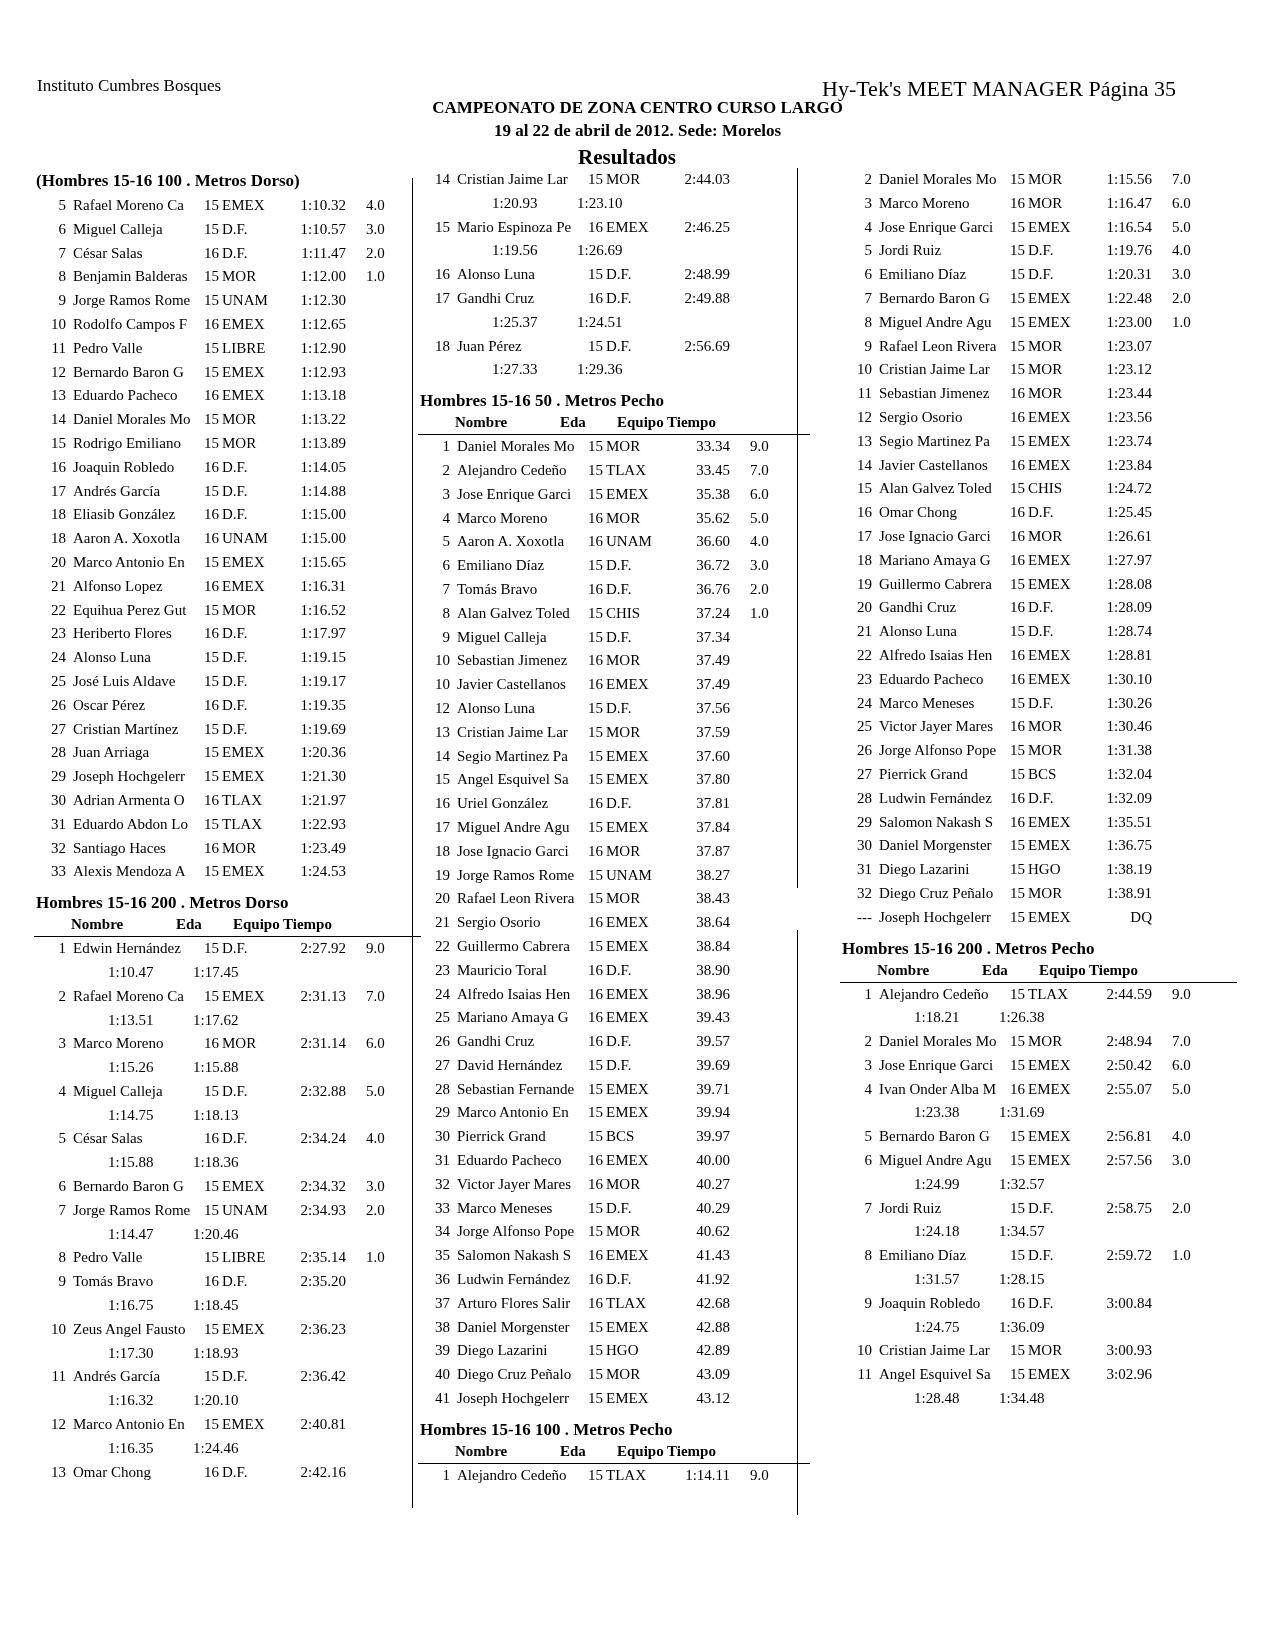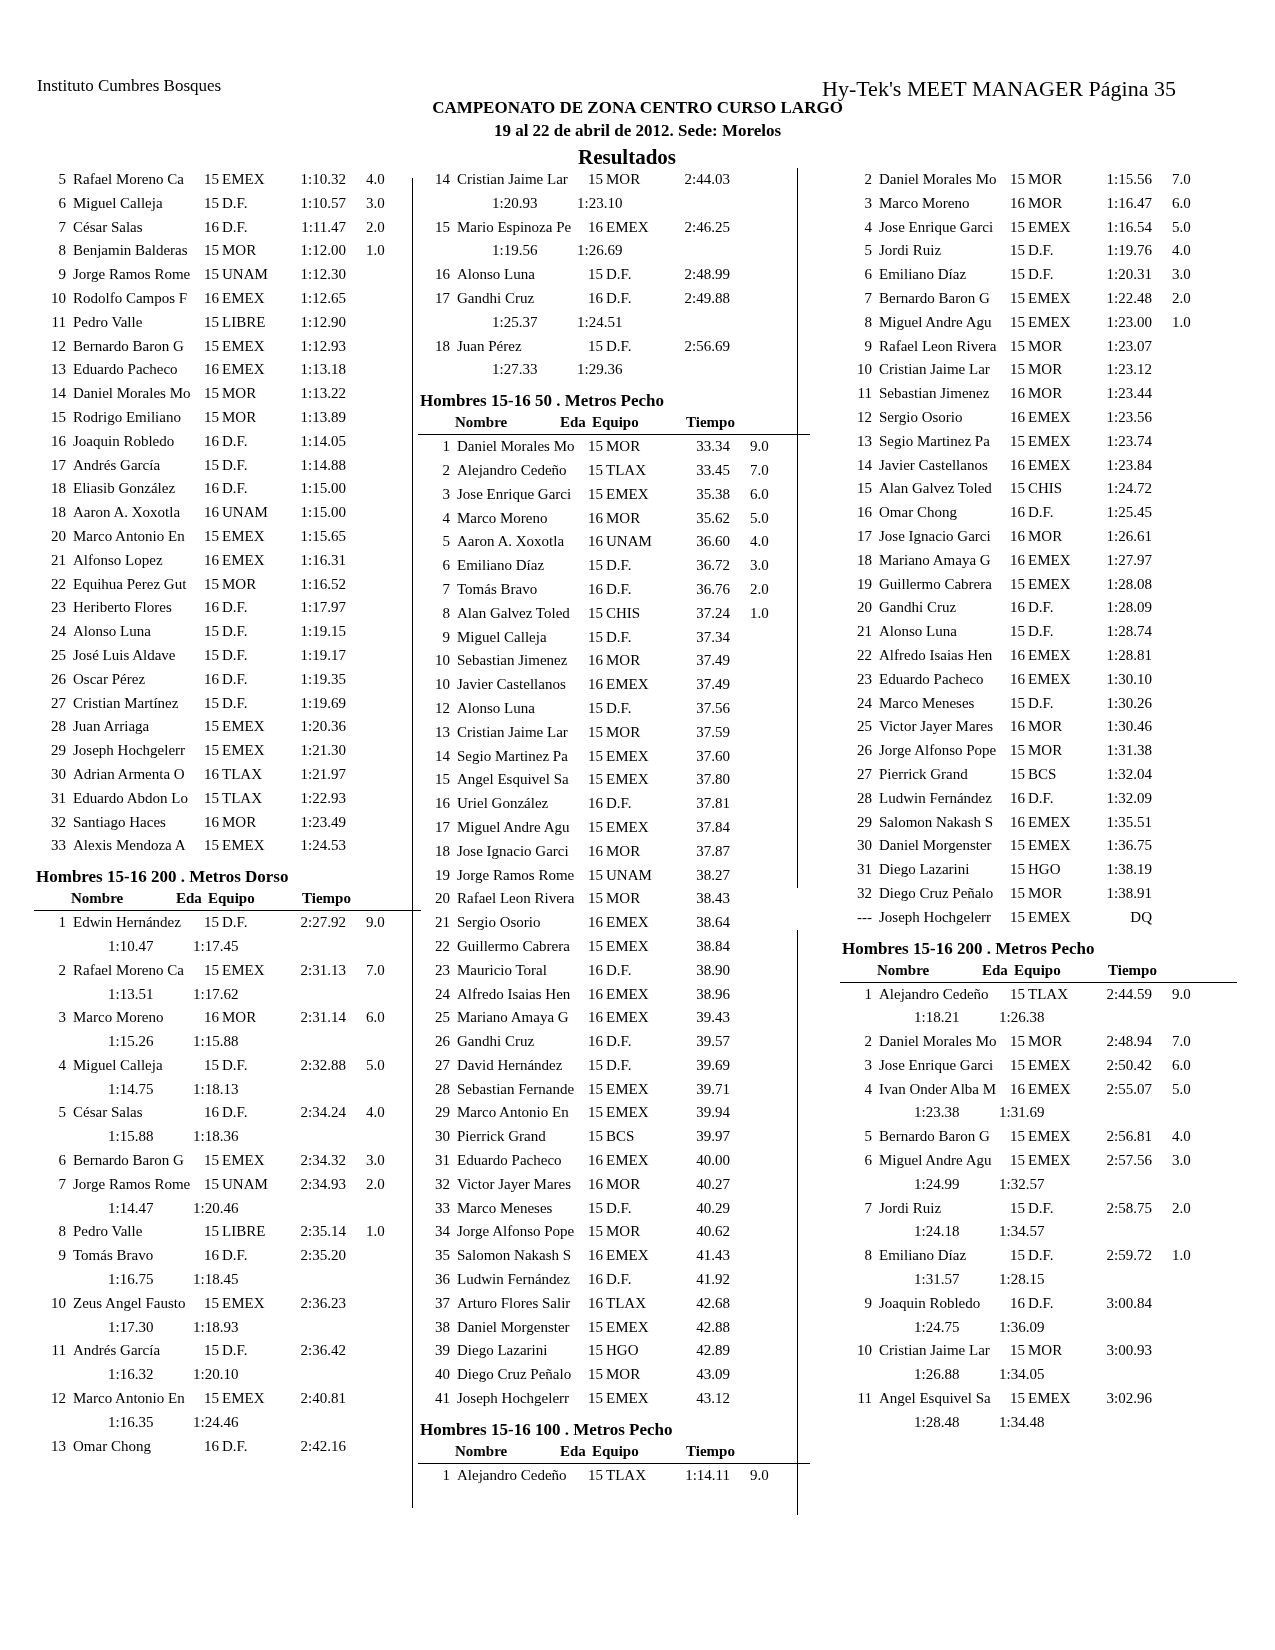--- a/index.html
+++ b/index.html
@@ -24,38 +24,39 @@
   .split{position:relative;height:23.8px;font-size:15px;line-height:23.8px;}
   .split span{position:absolute;top:0;}
   .s1{left:72px;}
   .s2{left:157px;}
   .evt{font-weight:bold;font-size:17px;height:26px;line-height:26px;margin-top:6px;}
   .evt.first{margin-top:0;}
   .colhdr{position:relative;height:20px;font-size:15px;font-weight:bold;border-bottom:1.5px solid #000;margin-left:-2px;margin-right:-10px;}
   .colhdr span{position:absolute;top:0;}
   .c-nm{left:37px;}
   .c-ag{left:142px;}
-  .c-eq{left:174px;}
-  .c-ti{left:268px;}
+  .c-eq{left:199px;}
+  .c-ti{left:249px;}
 </style>
 </head>
 <body>
 
 <div class="hdr-left">Instituto Cumbres Bosques</div>
 <div class="hdr-right">Hy-Tek's MEET MANAGER  Página 35</div>
 <div class="title1">CAMPEONATO DE ZONA CENTRO CURSO LARGO</div>
 <div class="title2">19 al 22 de abril de 2012. Sede: Morelos</div>
 <div class="title3">Resultados</div>
 
 <div class="vline" style="left:412px;top:178px;height:1330px;"></div>
 <div class="vline" style="left:797px;top:168px;height:720px;"></div>
 <div class="vline" style="left:797px;top:930px;height:585px;"></div>
 
 <div class="col col1">
     <div class="event">
+      <div class="evt first">(Hombres 15-16 100 . Metros Dorso)</div>
       <div class="row">
         <span class="pl">5</span>
         <span class="nm">Rafael Moreno Ca</span>
         <span class="ag" style="position: absolute;">
           <span>15</span>
           <span style="left: 18px;">EMEX</span>
         </span>
         <span class="ti">1:10.32</span>
         <span class="pt">4.0</span>
       </div>
@@ -1476,24 +1477,20 @@
       <div class="row">
         <span class="pl">10</span>
         <span class="nm">Cristian Jaime Lar</span>
         <span class="ag" style="position: absolute;">
           <span>15</span>
           <span style="left: 18px;">MOR</span>
         </span>
         <span class="ti">3:00.93</span>
         <span class="pt"></span>
       </div>
-      <div class="split">
-        <span class="s1">1:26.88</span>
-        <span class="s2">1:34.05</span>
-      </div>
       <div class="row">
         <span class="pl">11</span>
         <span class="nm">Angel Esquivel Sa</span>
         <span class="ag" style="position: absolute;">
           <span>15</span>
           <span style="left: 18px;">EMEX</span>
         </span>
         <span class="ti">3:02.96</span>
         <span class="pt"></span>
       </div>

